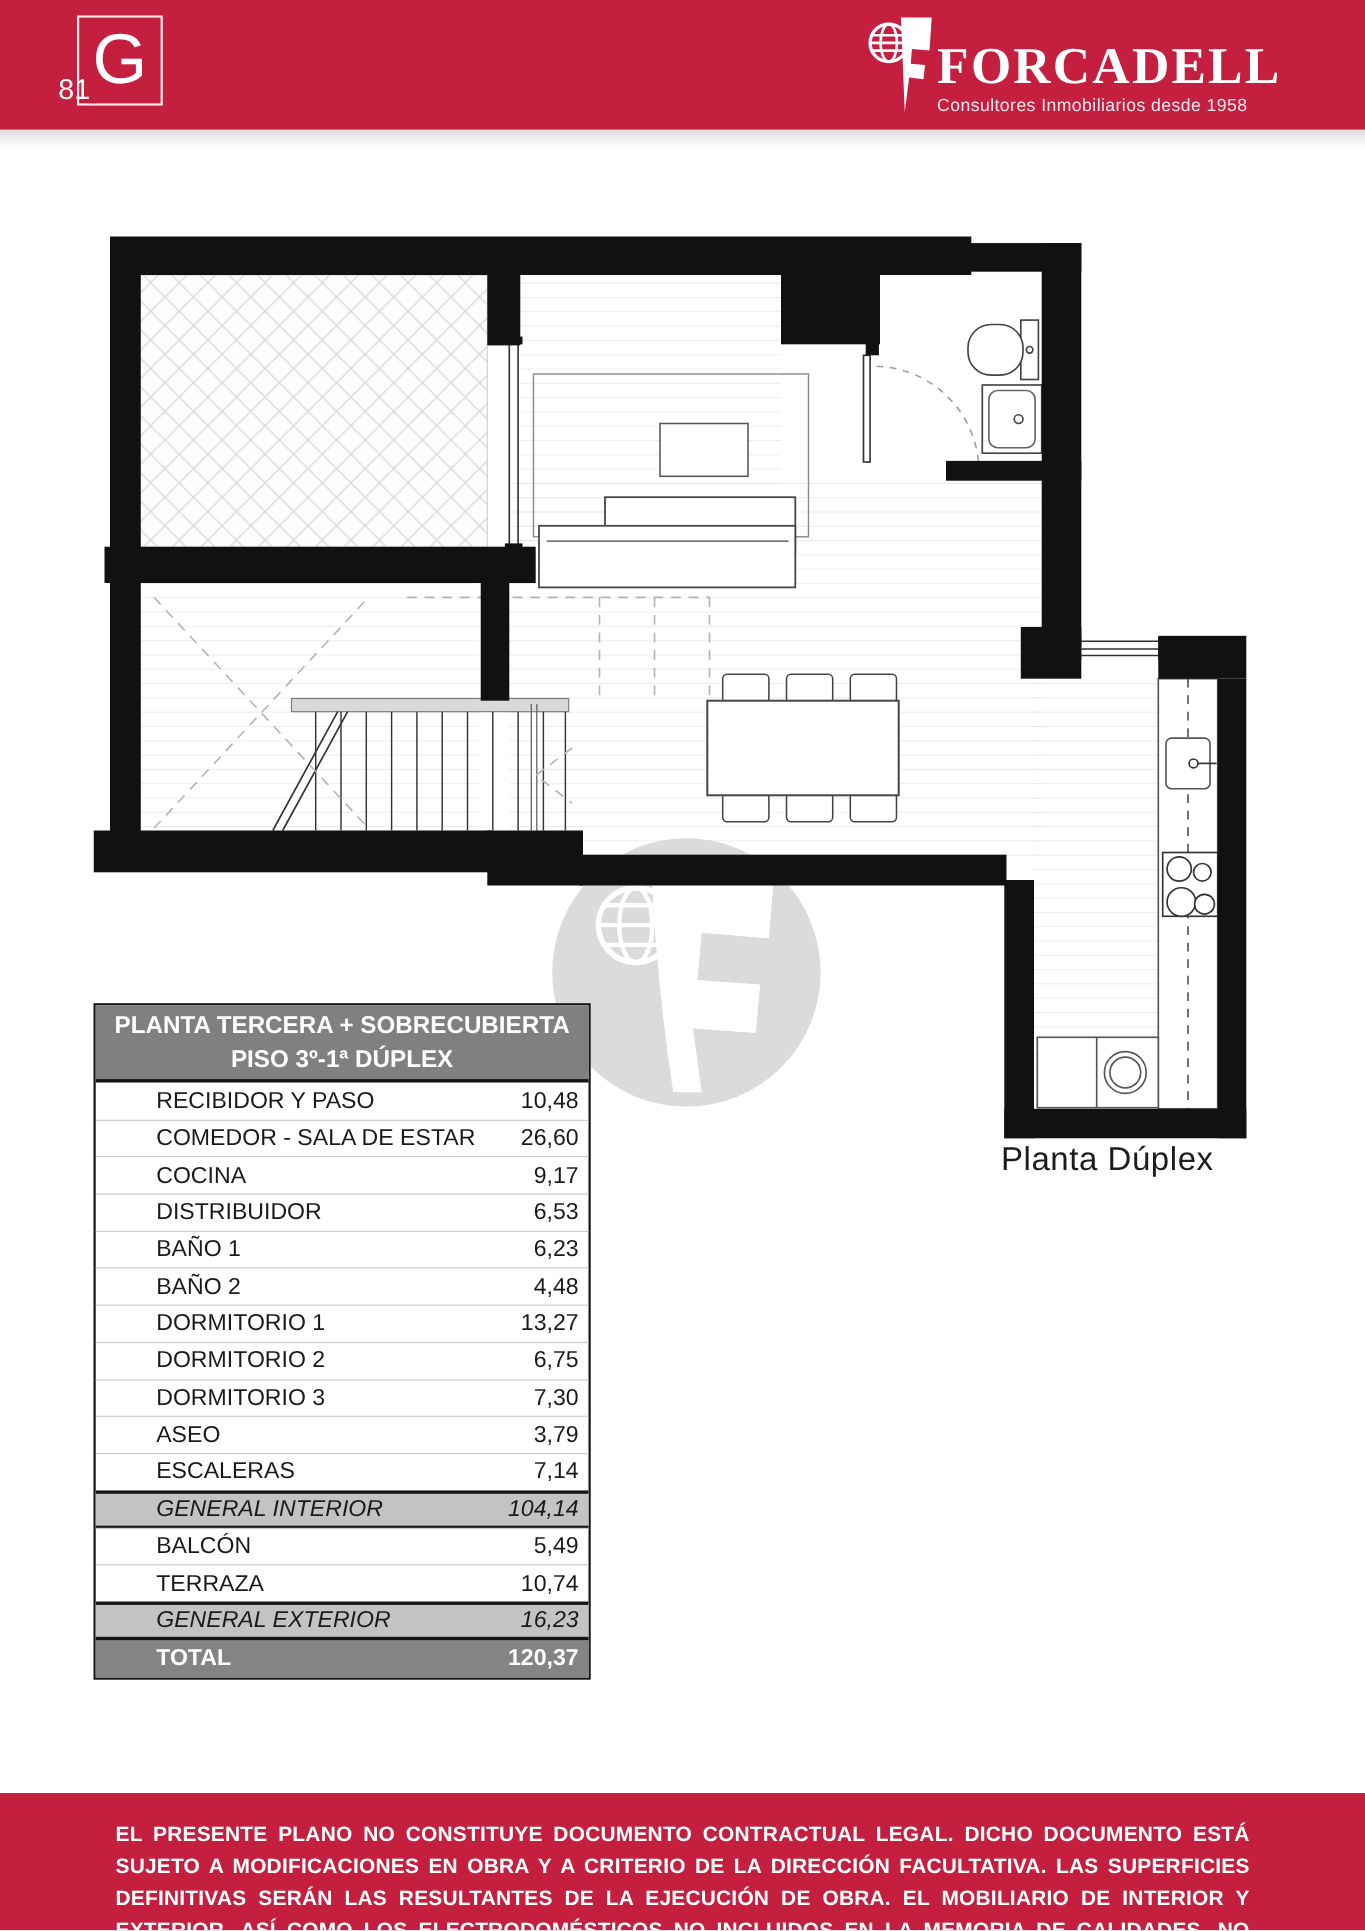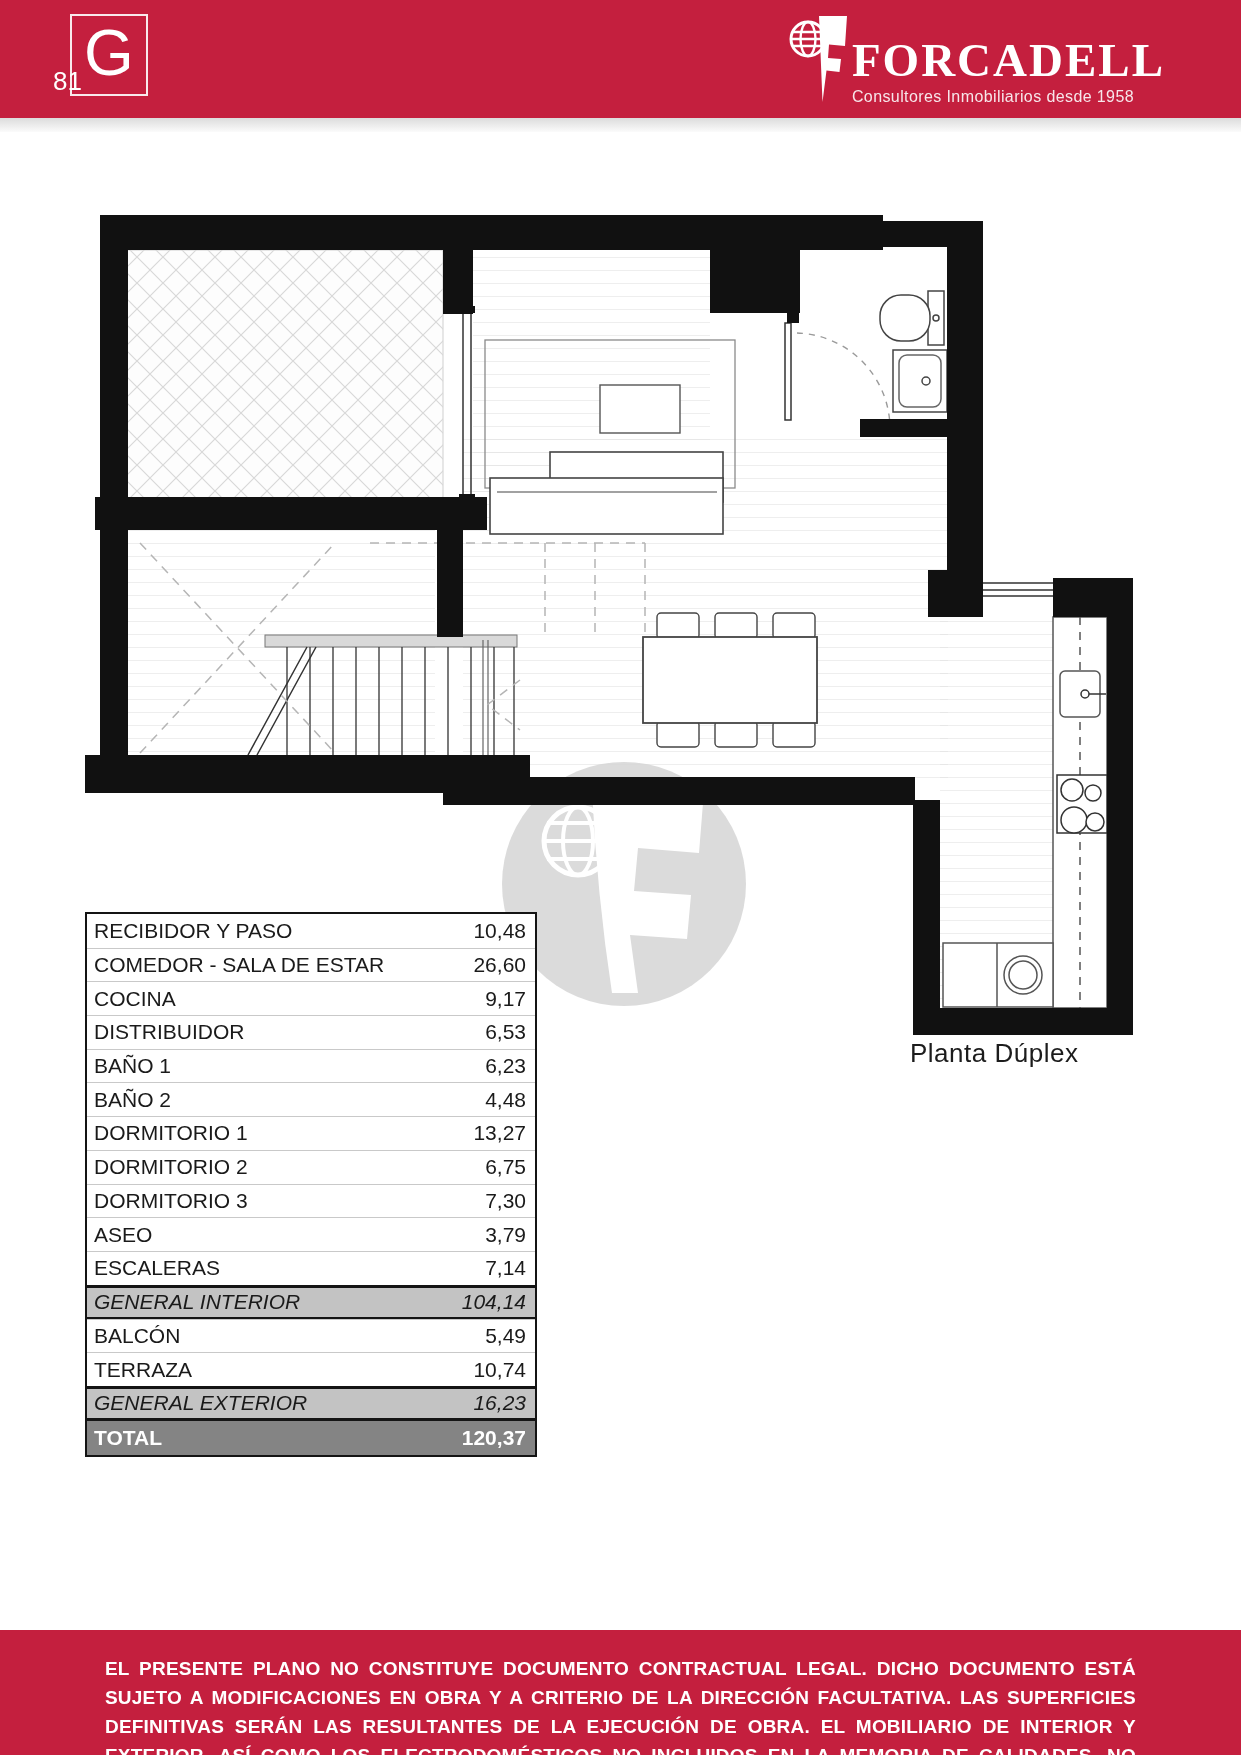--- a/index.html
+++ b/index.html
@@ -19,30 +19,30 @@
                font-weight:300;letter-spacing:1px;line-height:34px;}
   .brand{position:absolute;right:76px;top:12px;display:flex;align-items:flex-end;}
   .brand-icon{width:60px;height:94px;margin-right:4px;flex:0 0 auto;}
   .brand-name{color:#ffffff;font-family:"Liberation Serif",serif;font-weight:700;
               font-size:47px;letter-spacing:2px;line-height:52px;margin-top:6px;}
   .brand-tagline{color:#f7e6ea;font-size:16px;letter-spacing:.4px;margin-top:2px;}
 
   
   .plan-svg{position:absolute;left:85px;top:205px;z-index:1;}
   .plan-caption{position:absolute;left:910px;top:1038px;z-index:2;color:#1c1c1c;
-                font-size:26px;letter-spacing:.5px;}
+                font-size:30px;letter-spacing:.5px;}
 
   
   .area-table{position:absolute;left:85px;top:912px;width:452px;z-index:3;
               border:2px solid #141414;background:#fff;box-sizing:border-box;
               font-size:21px;color:#1a1a1a;}
   .thead{background:var(--head-gray,#808080);color:#fff;font-weight:700;text-align:center;
          font-size:22px;line-height:31px;padding:2px 0 3px;border-bottom:3px solid #141414;}
   .trow{display:flex;justify-content:space-between;align-items:center;height:33.7px;
-        border-top:1px solid #c9c9c9;box-sizing:border-box;}
+        border-top:1px solid #c9c9c9;box-sizing:border-box;padding-left:48px;}
   .trow:first-child{border-top:none;}
   .tlabel{padding-left:7px;white-space:nowrap;}
   .tvalue{padding-right:9px;white-space:nowrap;}
   .trow--subtotal{background:var(--sub-gray,#c3c3c3);border-top:3px solid #141414;
                   border-bottom:2px solid #141414;height:34px;font-style:italic;}
   .trow--total{background:var(--total-gray,#848484);color:#fff;font-weight:700;
                border-top:1px solid #141414;height:35px;text-align:right;}
 
   
   .footer{position:absolute;left:0;top:1630px;width:1241px;height:125px;
@@ -195,20 +195,24 @@
       <rect x="968" y="373" width="80" height="39"></rect>
       <rect x="1022" y="412" width="26" height="418"></rect>
       <rect x="828" y="803" width="220" height="27"></rect>
       <rect x="828" y="595" width="27" height="235"></rect>
     </g>
   </svg>
 
   <div class="plan-caption">Planta Dúplex</div>
 
   <div class="area-table">
+    <div class="thead">
+      <div>PLANTA TERCERA + SOBRECUBIERTA</div>
+      <div>PISO 3º-1ª DÚPLEX</div>
+    </div>
     <div>
         <div class="trow">
           <span class="tlabel">RECIBIDOR Y PASO</span>
           <span class="tvalue">10,48</span>
         </div>
         <div class="trow">
           <span class="tlabel">COMEDOR - SALA DE ESTAR</span>
           <span class="tvalue">26,60</span>
         </div>
         <div class="trow">

